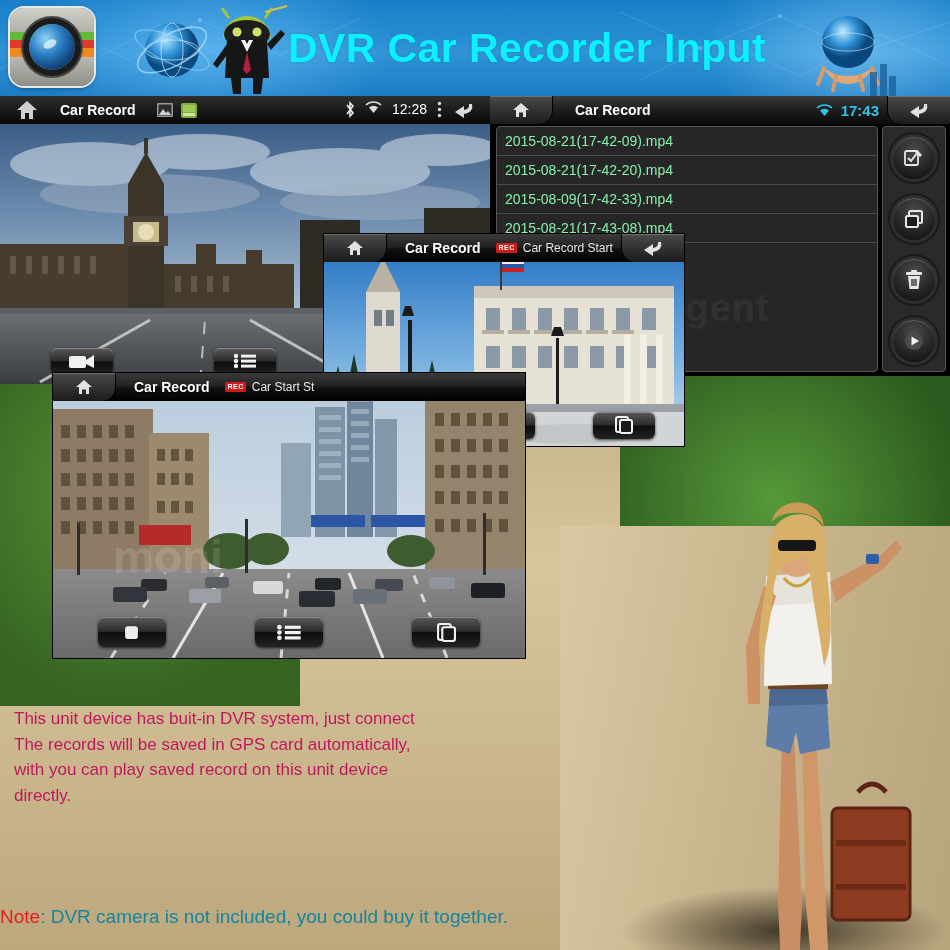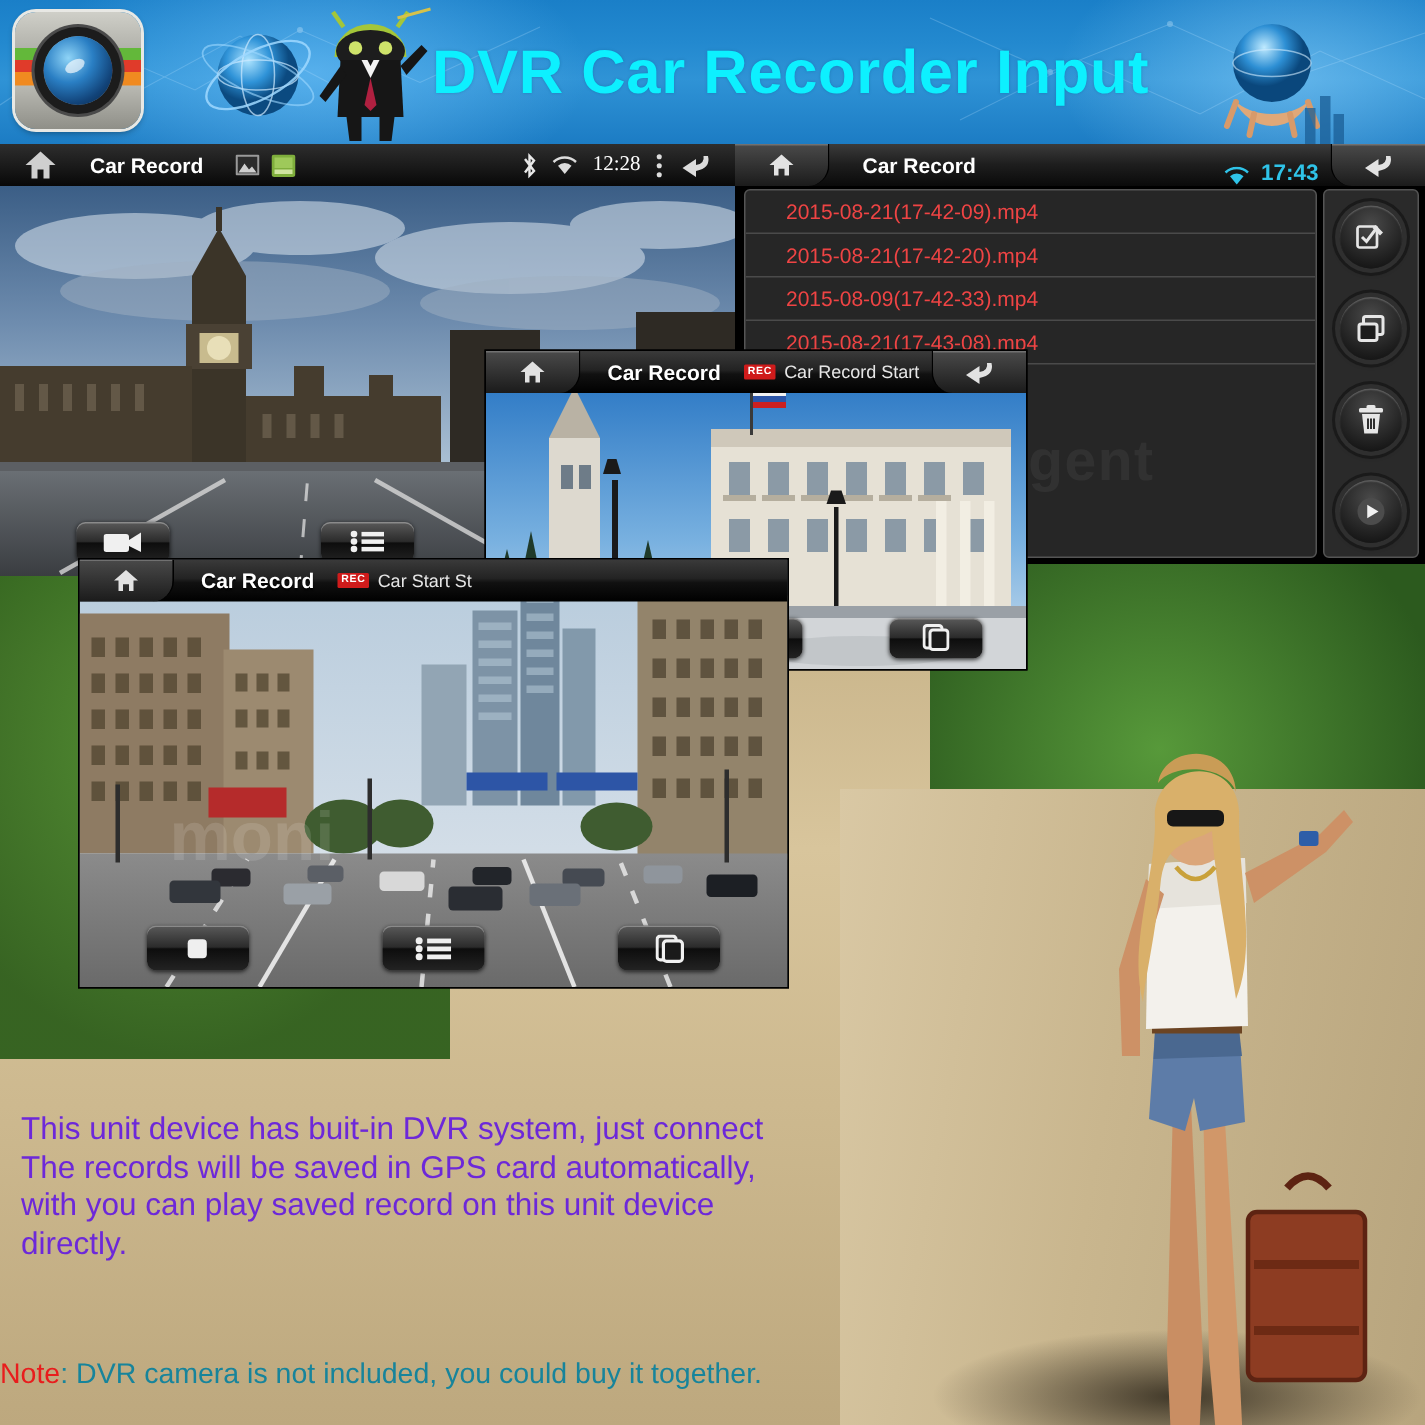--- a/index.html
+++ b/index.html
@@ -133,42 +133,42 @@
 
   
   .statusbar{
     position:absolute;left:0;top:96px;width:490px;height:28px;
     background:linear-gradient(180deg,#2e2e2e 0%,#1b1b1b 50%,#080808 100%);
     display:flex;align-items:center;
   }
   .sb-home{margin-left:16px;}
   .sb-title{color:#fff;font-size:14px;font-weight:bold;margin-left:22px;}
   .sb-icons{margin-left:22px;display:flex;align-items:center;gap:8px;}
-  .sb-right{margin-left:auto;display:flex;align-items:center;gap:10px;padding-right:14px;font-family:Liberation Serif, serif;}
+  .sb-right{margin-left:auto;display:flex;gap:10px;padding-right:14px;}
   .sb-clock{color:#fff;font-size:14px;}
 
   
   .rightpanel{
     position:absolute;left:490px;top:96px;width:460px;height:280px;
     background:#000;
   }
   .rp-head{
     position:absolute;left:0;top:0;width:100%;height:28px;
     background:linear-gradient(180deg,#3b3b3b 0%,#1e1e1e 48%,#0a0a0a 100%);
     display:flex;align-items:center;
   }
   .rp-title{color:#fff;font-size:14px;font-weight:bold;margin-left:22px;}
-  .rp-right{margin-left:auto;display:flex;align-items:flex-end;gap:8px;}
+  .rp-right{margin-left:auto;display:flex;align-items:center;gap:8px;}
   .rp-clock{color:#2fc3e8;font-size:15px;font-weight:bold;}
   .filelist{
     position:absolute;left:6px;top:30px;width:380px;height:244px;
     background:#262626;border:1px solid #555;border-radius:4px;overflow:hidden;
   }
   .filerow{
-    height:28px;line-height:28px;padding-left:27px;color:#ef4444;font-size:14px;
+    height:28px;line-height:28px;padding-left:8px;color:#86efac;font-size:14px;
     border-bottom:1px solid #4a4a4a;white-space:nowrap;
   }
   .watermark{
     position:absolute;left:140px;top:160px;font-size:38px;font-weight:bold;
     color:rgba(255,255,255,.055);letter-spacing:1px;pointer-events:none;
   }
   .sidebtns{
     position:absolute;left:392px;top:30px;width:62px;height:244px;
     background:#2a2a2a;border:1px solid #555;border-radius:4px;
     display:flex;flex-direction:column;align-items:center;justify-content:space-around;
@@ -176,22 +176,22 @@
   .rndbtn{
     width:42px;height:42px;border-radius:50%;
     background:radial-gradient(circle at 50% 30%, #4a4a4a, #1d1d1d 70%, #0a0a0a 100%);
     box-shadow:0 0 0 3px #2f2f2f, 0 0 0 5px #1a1a1a, 0 2px 4px rgba(0,0,0,.8),
                inset 0 1px 1px rgba(255,255,255,.22);
     display:flex;align-items:center;justify-content:center;
   }
 
   
   .desc{
-    position:absolute;left:14px;top:740px;width:590px;
-    color:#6d28d9;font-size:21px;line-height:25.5px;
+    position:absolute;left:14px;top:706px;width:590px;
+    color:#be185d;font-size:17px;line-height:25.5px;
   }
   .note{
     position:absolute;left:0;top:906px;font-size:19px;white-space:nowrap;
   }
   .note .red{color:#e81d1d;}
   .note .teal{color:#17849b;}
   svg{display:block;}
 </style>
 </head>
 <body>

